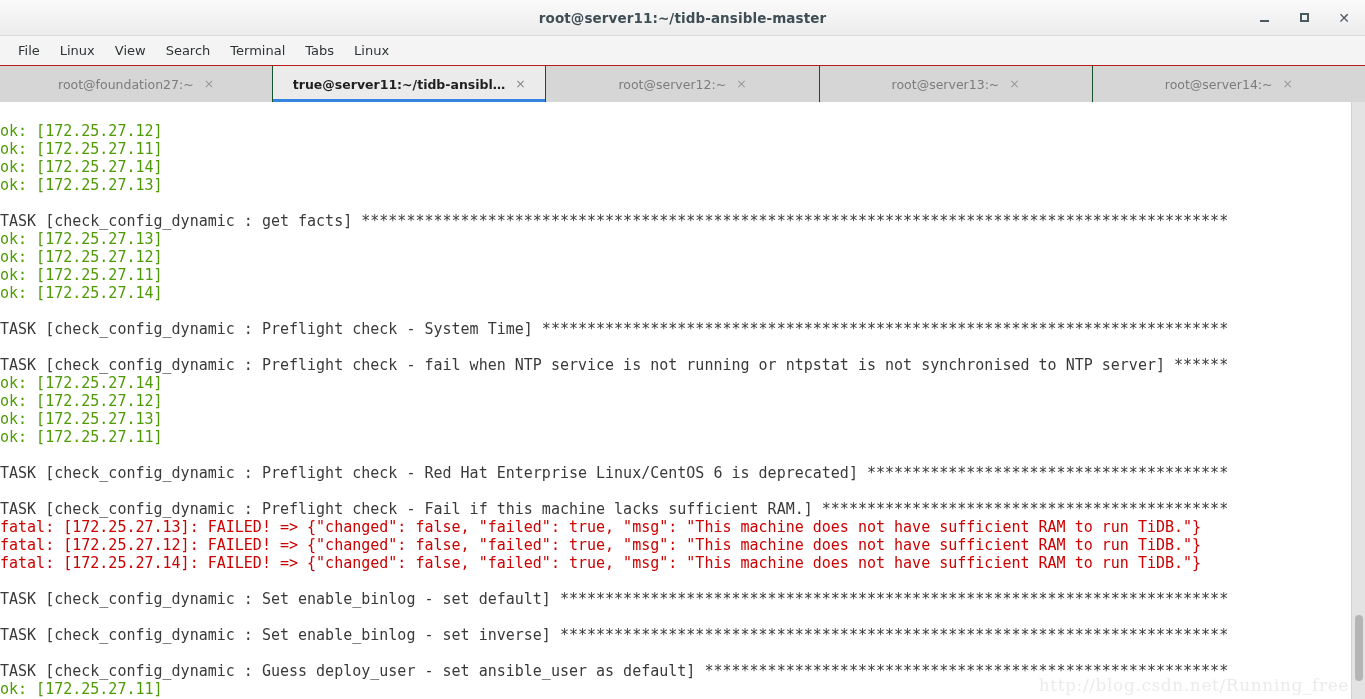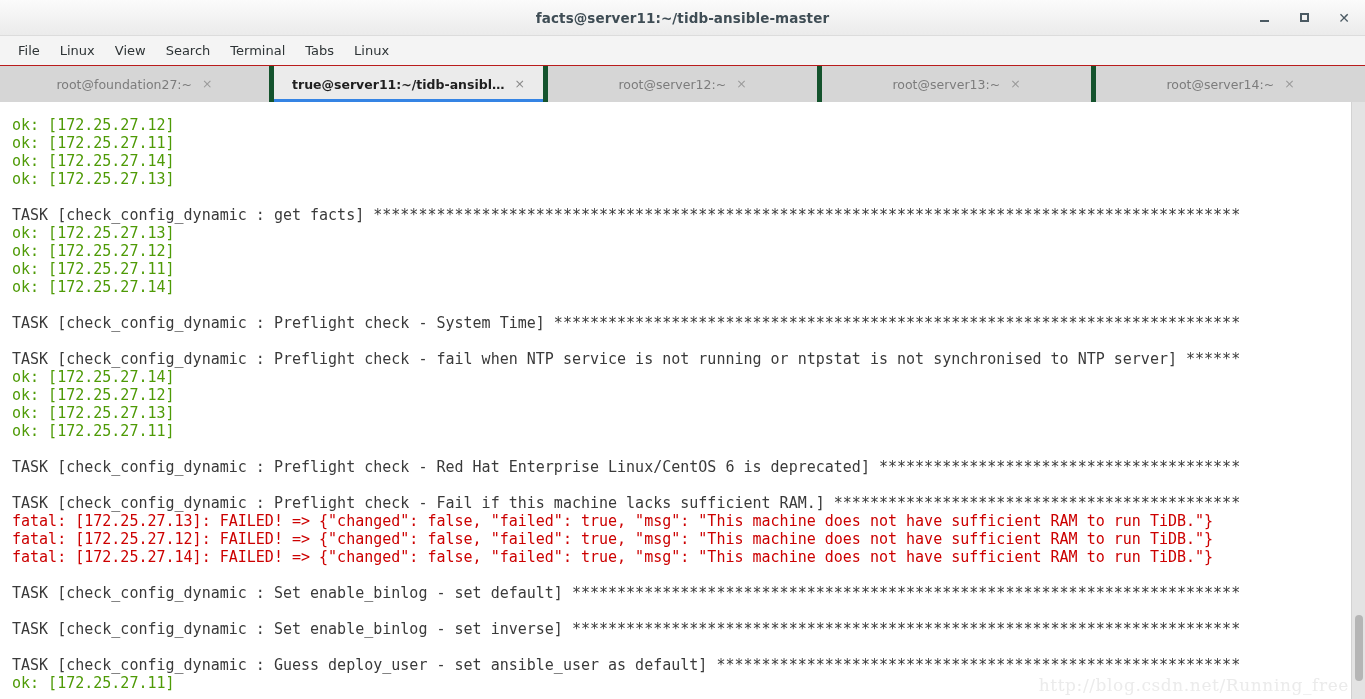--- a/index.html
+++ b/index.html
@@ -116,21 +116,21 @@
   .tab {
     flex: 1 1 0;
     min-width: 0;
     position: relative;
     display: flex;
     align-items: center;
     justify-content: center;
     gap: 10px;
     padding: 0 8px;
     box-sizing: border-box;
-    border-right: 5px solid #14532d;
+    border-right: 1px solid #14532d;
     background: #d6d6d6;
     cursor: default;
     user-select: none;
   }
   .tab:last-child { border-right: none; justify-content: center; }
   .tab .tab-label {
     font-family: "DejaVu Sans", sans-serif;
     font-size: 12.5px;
     color: #7c7c7c;
     white-space: nowrap;
@@ -174,22 +174,22 @@
     overflow: hidden;
     padding: 0;
   }
   .term-lines {
     font-family: "DejaVu Sans Mono", "Liberation Mono", monospace;
     font-size: 15px;
     line-height: 18px;
     white-space: pre;
     color: #3a3a3a;
     letter-spacing: 0px;
-    padding-top: 2px;
-    margin: 12px;
+    padding-top: 20px;
+    margin: 0;
   }
   .term-lines .line {
     height: 18px;
     white-space: pre;
     overflow: hidden;
   }
   .c-green  { color: #4e9a06; }
   .c-red    { color: #cc0000; }
   .c-normal { color: #3a3a3a; }
 
@@ -223,21 +223,21 @@
     pointer-events: none;
     white-space: nowrap;
   }
 </style>
 <style>.tab.active::after{background:#3584e4;}.c-green{color:#4e9a06;}.c-red{color:#cc0000;}.c-normal{color:#3a3a3a;}</style></head>
 <body>
 
 <div class="window">
 
   <div class="titlebar">
-    <div class="title-text">facts@server11:~/tidb-ansible-master</div>
+    <div class="title-text">root@server11:~/tidb-ansible-master</div>
     <div class="win-controls">
       <div class="win-btn">
         <span class="glyph-min"></span>
       </div>
       <div class="win-btn">
         <span class="glyph-max"></span>
       </div>
       <div class="win-btn">
         <span class="glyph-close">✕</span>
       </div>

